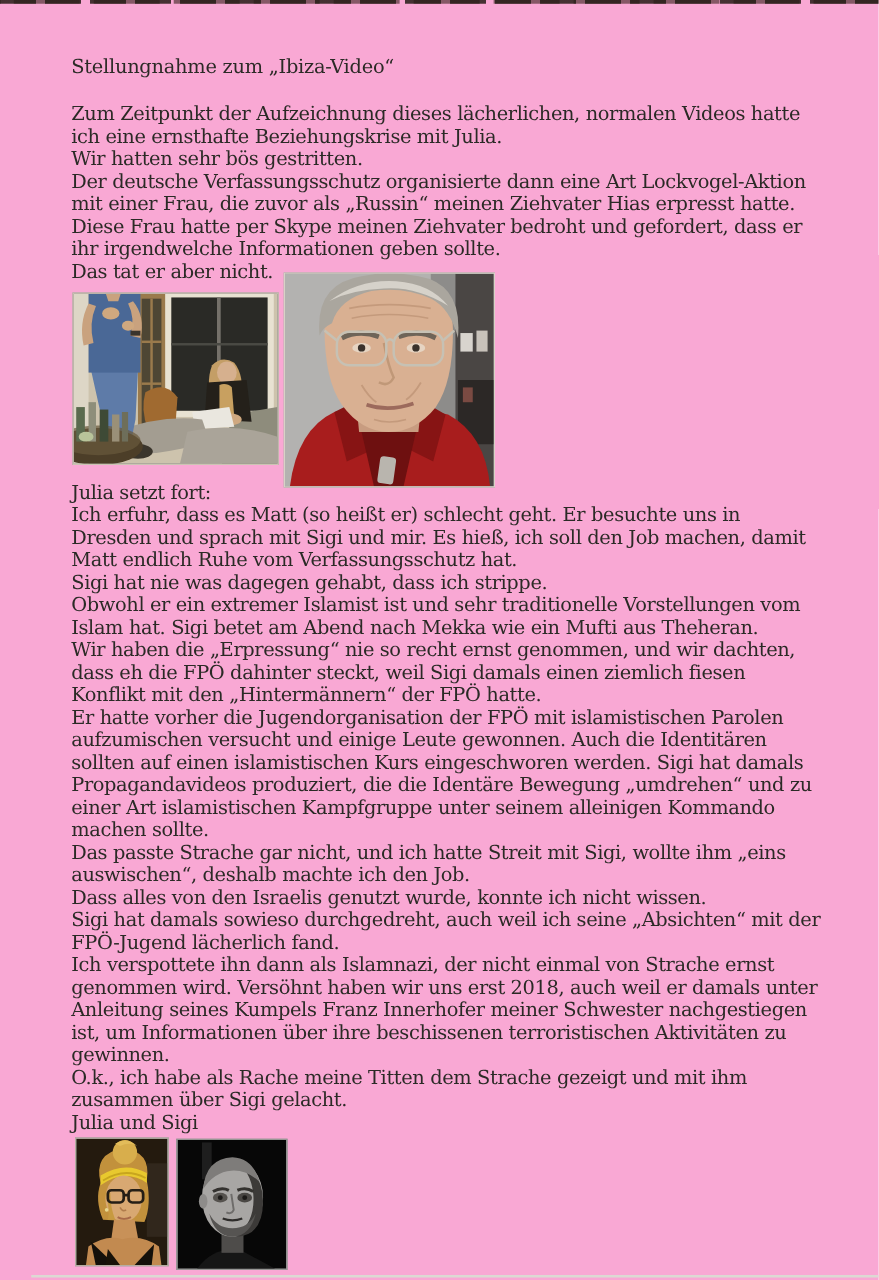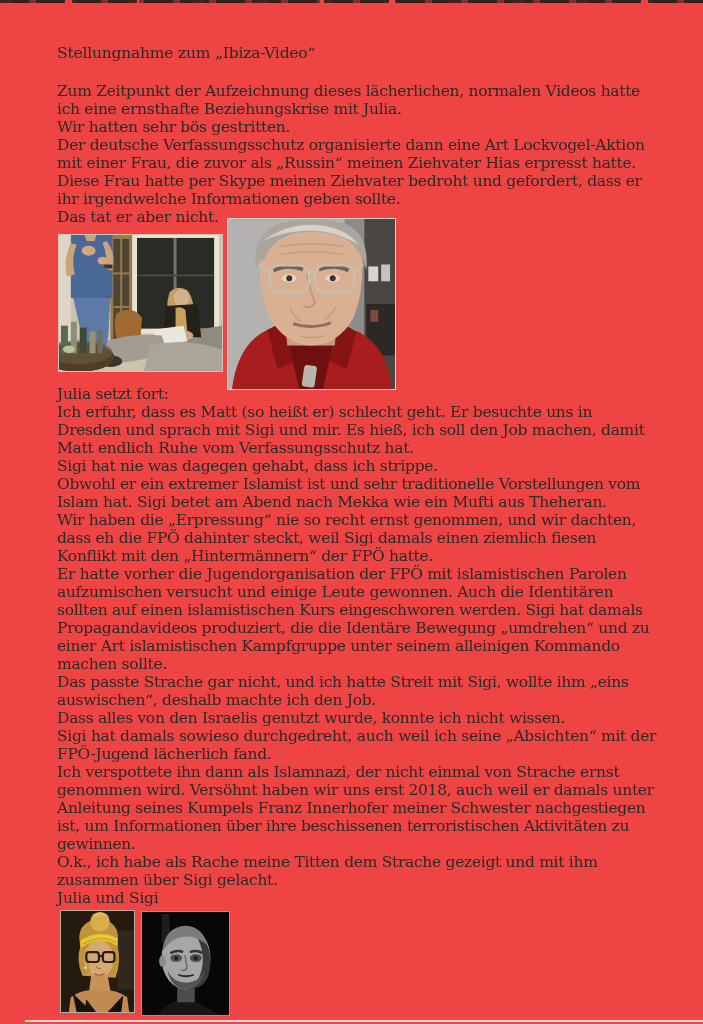--- a/index.html
+++ b/index.html
@@ -1,20 +1,20 @@
 <!DOCTYPE html>
 <html><head>
 <meta charset="utf-8">
 <title>Stellungnahme zum „Ibiza-Video“</title>
 <style>
   * { margin:0; padding:0; box-sizing:border-box; }
   html,body { background:#ffffff; }
   .page {
     position:relative; width:703px; height:1024px;
-    background:#ef4444; overflow:hidden;
+    background:#f9a8d4; overflow:hidden;
     font-family:"DejaVu Serif", serif; color:#2b2a26;
   }
   .scan-top {
     position:absolute; top:0; left:0; width:703px; height:3px;
     background-image:
       repeating-linear-gradient(90deg, rgba(38,28,22,0.85) 0 29px, rgba(38,28,22,0) 29px 36px),
       repeating-linear-gradient(90deg, rgba(56,34,28,0.6) 0 53px, rgba(56,34,28,0) 53px 64px);
     background-position:0 0, 11px 0;
   }
   .doc-title {

